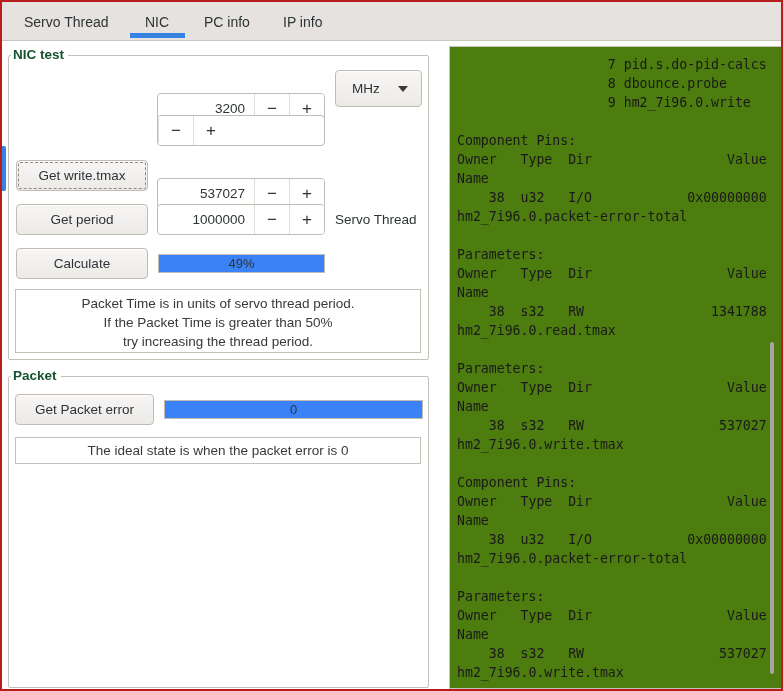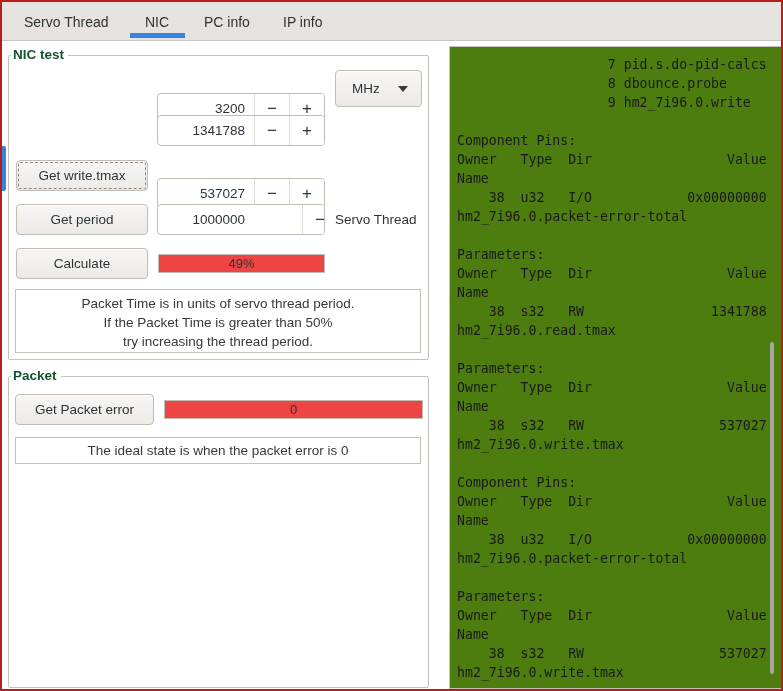--- a/index.html
+++ b/index.html
@@ -85,21 +85,21 @@
     font-size: 13.5px; color: #2e3436;
   }
   .arrow-down {
     width: 0; height: 0;
     border-left: 5px solid transparent;
     border-right: 5px solid transparent;
     border-top: 6px solid #3a3a3a;
   }
   
   .entry {
-    position: absolute; background: #ef4444;
+    position: absolute; background: #3b82f6;
     border: 1px solid #c1bbb4;
     text-align: center; font-size: 13px; color: #2e3436;
     font-family: "Liberation Sans", sans-serif;
   }
   .notebox {
     position: absolute; background: #ffffff;
     border: 1px solid #c6c0ba;
     text-align: center; font-size: 13.5px; color: #39383a;
   }
   .static-label {
@@ -156,42 +156,41 @@
     <div class="seg">
         <span>+</span>
       </div>
   </div>
   <div class="combo" style="left:333px; top:68px; width:87px;">
     <span>MHz</span>
     <span class="arrow-down"></span>
   </div>
 
   <div class="spin" style="left:155px; top:113px;">
-    <input value="1341788" style="">
     <div class="seg">
         <span>−</span>
       </div>
     <div class="seg">
         <span>+</span>
       </div>
   </div>
 
   <div class="btn focused" style="left:14px; top:158px; width:132px;">Get write.tmax</div>
   <div class="spin" style="left:155px; top:176px;">
     <input value="537027" style="">
     <div class="seg">
         <span>−</span>
       </div>
     <div class="seg">
         <span>+</span>
       </div>
   </div>
 
   <div class="btn" style="left:14px; top:202px; width:132px;">Get period</div>
-  <div class="spin" style="left:155px; top:202px;gap:48px;">
+  <div class="spin" style="left:155px; top:202px;">
     <input value="1000000" style="">
     <div class="seg">
         <span>−</span>
       </div>
     <div class="seg">
         <span>+</span>
       </div>
   </div>
   <div class="static-label" style="left:333px; top:202px; height:31px;">Servo Thread</div>
 

